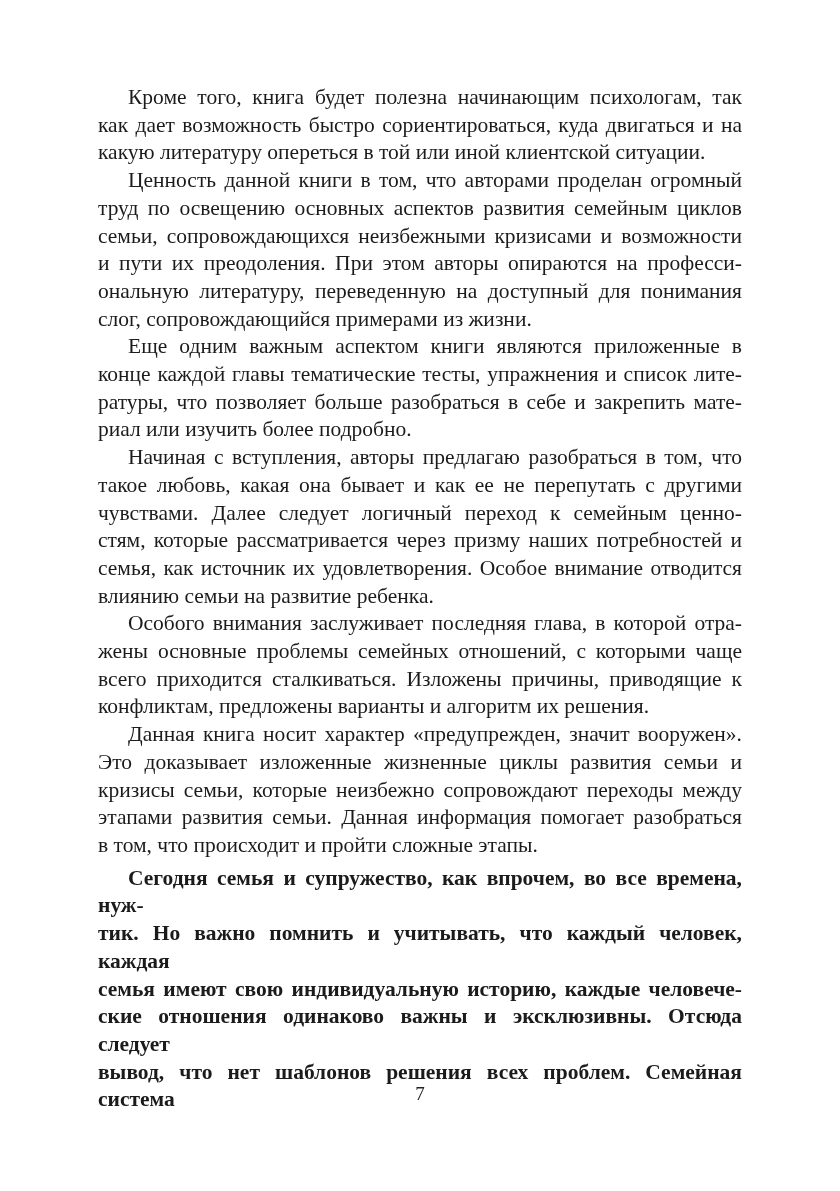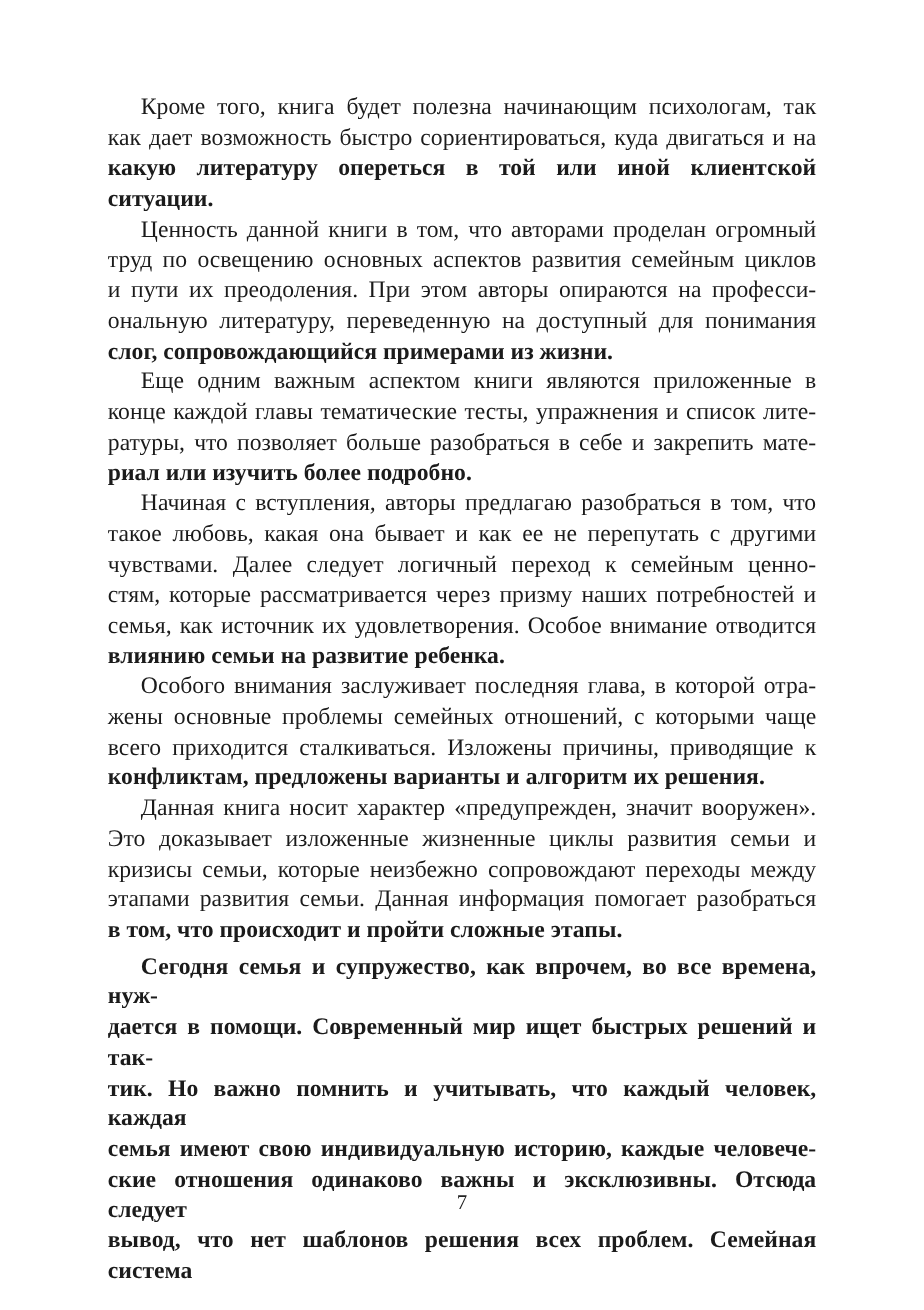--- a/index.html
+++ b/index.html
@@ -36,21 +36,20 @@
     line-height: 27.7px;
     text-align: justify;
     text-align-last: justify;
     -moz-text-align-last: justify;
   }
   .pline.first {
     text-indent: 30px;
   }
   .pline.lastline {
     text-align-last: left;
-    font-weight: bold;
     -moz-text-align-last: left;
   }
   .page-number {
     position: absolute;
     left: 0;
     top: 1082px;
     width: 840px;
     text-align: center;
     font-size: 19px;
     line-height: 24px;
@@ -63,20 +62,21 @@
 <div class="book-page">
   <div class="text-block" id="text-block">
       <p class="paragraph">
         <span class="pline first">Кроме того, книга будет полезна начинающим психологам, так</span>
         <span class="pline">как дает возможность быстро сориентироваться, куда двигаться и на</span>
         <span class="pline lastline">какую литературу опереться в той или иной клиентской ситуации.</span>
       </p>
       <p class="paragraph">
         <span class="pline first">Ценность данной книги в том, что авторами проделан огромный</span>
         <span class="pline">труд по освещению основных аспектов развития семейным циклов</span>
+        <span class="pline">семьи, сопровождающихся неизбежными кризисами и возможности</span>
         <span class="pline">и пути их преодоления. При этом авторы опираются на професси-</span>
         <span class="pline">ональную литературу, переведенную на доступный для понимания</span>
         <span class="pline lastline">слог, сопровождающийся примерами из жизни.</span>
       </p>
       <p class="paragraph">
         <span class="pline first">Еще одним важным аспектом книги являются приложенные в</span>
         <span class="pline">конце каждой главы тематические тесты, упражнения и список лите-</span>
         <span class="pline">ратуры, что позволяет больше разобраться в себе и закрепить мате-</span>
         <span class="pline lastline">риал или изучить более подробно.</span>
       </p>
@@ -96,21 +96,20 @@
       </p>
       <p class="paragraph">
         <span class="pline first">Данная книга носит характер «предупрежден, значит вооружен».</span>
         <span class="pline">Это доказывает изложенные жизненные циклы развития семьи и</span>
         <span class="pline">кризисы семьи, которые неизбежно сопровождают переходы между</span>
         <span class="pline">этапами развития семьи. Данная информация помогает разобраться</span>
         <span class="pline lastline">в том, что происходит и пройти сложные этапы.</span>
       </p>
       <p class="paragraph extra-gap">
         <span class="pline first">Сегодня семья и супружество, как впрочем, во все времена, нуж-</span>
-        <span class="pline">дается в помощи. Современный мир ищет быстрых решений и так-</span>
         <span class="pline">тик. Но важно помнить и учитывать, что каждый человек, каждая</span>
         <span class="pline">семья имеют свою индивидуальную историю, каждые человече-</span>
         <span class="pline">ские отношения одинаково важны и эксклюзивны. Отсюда следует</span>
         <span class="pline">вывод, что нет шаблонов решения всех проблем. Семейная система</span>
       </p>
     </div>
   <div class="page-number">7</div>
 </div>
 
 </body></html>

